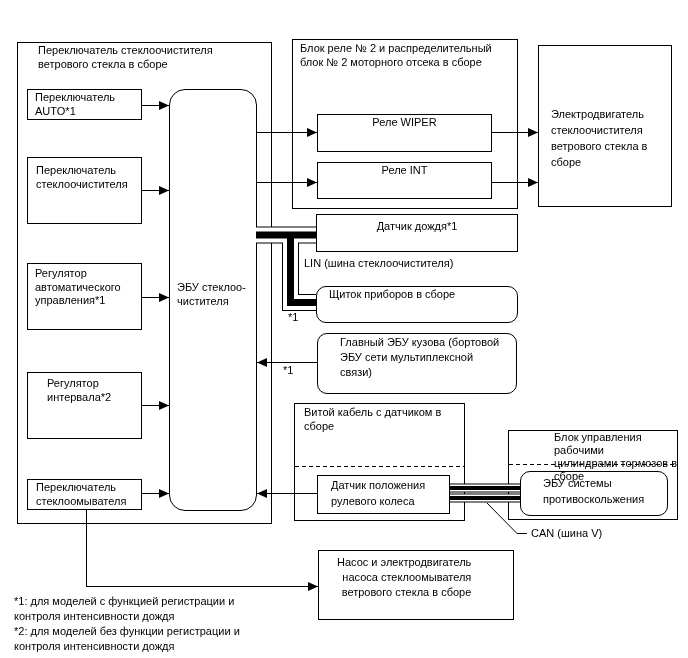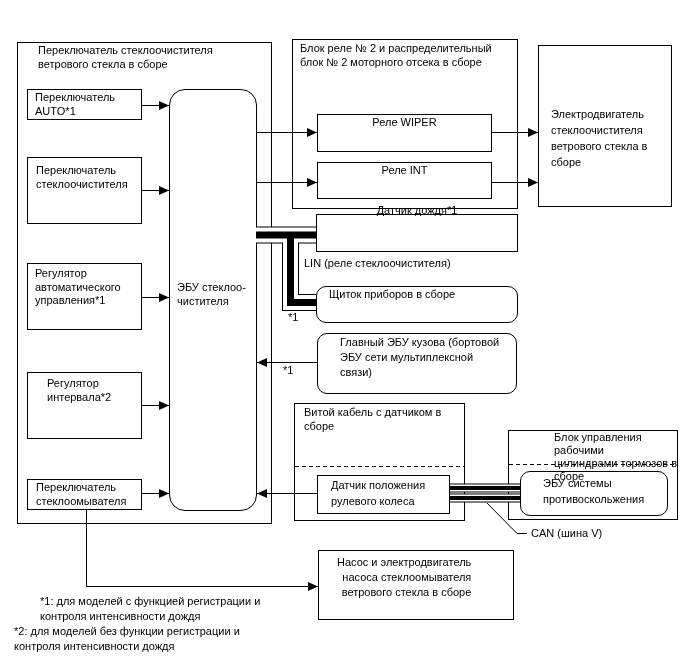--- a/index.html
+++ b/index.html
@@ -122,22 +122,22 @@
   <div class="txt" style="left:300px;top:42px;">Блок реле № 2 и распределительный
 блок № 2 моторного отсека в сборе</div>
   <div class="txt ctr" style="left:317px;top:116px;width:175px;">Реле WIPER</div>
   <div class="txt ctr" style="left:317px;top:164px;width:175px;">Реле INT</div>
 
   <div class="txt lh16" style="left:551px;top:106px;">Электродвигатель
 стеклоочистителя
 ветрового стекла в
 сборе</div>
 
-  <div class="txt ctr" style="left:316px;top:204px;width:202px;">Датчик дождя*1</div>
-  <div class="txt" style="left:304px;top:257px;">LIN (реле стеклоочистителя)</div>
+  <div class="txt ctr" style="left:316px;top:220px;width:202px;">Датчик дождя*1</div>
+  <div class="txt" style="left:304px;top:257px;">LIN (шина стеклоочистителя)</div>
   <div class="txt" style="left:329px;top:288px;">Щиток приборов в сборе</div>
   <div class="txt lh15" style="left:340px;top:335px;">Главный ЭБУ кузова (бортовой
 ЭБУ сети мультиплексной
 связи)</div>
 
   <div class="txt" style="left:304px;top:406px;">Витой кабель с датчиком в
 сборе</div>
   <div class="txt lh16" style="left:331px;top:477px;">Датчик положения
 рулевого колеса</div>
 
@@ -148,18 +148,18 @@
 противоскольжения</div>
   <div class="txt" style="left:531px;top:527px;">CAN (шина V)</div>
 
   <div class="txt lh15" style="left:337px;top:555px;text-align:right;">Насос и электродвигатель
 насоса стеклоомывателя
 ветрового стекла в сборе</div>
 
   <div class="txt" style="left:288px;top:311px;">*1</div>
   <div class="txt" style="left:283px;top:364px;">*1</div>
 
-  <div class="txt lh15" style="left:14px;top:594px;margin-left:26px;">*1: для моделей с функцией регистрации и
+  <div class="txt lh15" style="left:14px;top:594px;">*1: для моделей с функцией регистрации и
 контроля интенсивности дождя</div>
   <div class="txt lh15" style="left:14px;top:624px;">*2: для моделей без функции регистрации и
 контроля интенсивности дождя</div>
 
 </div>
 
 </body></html>

